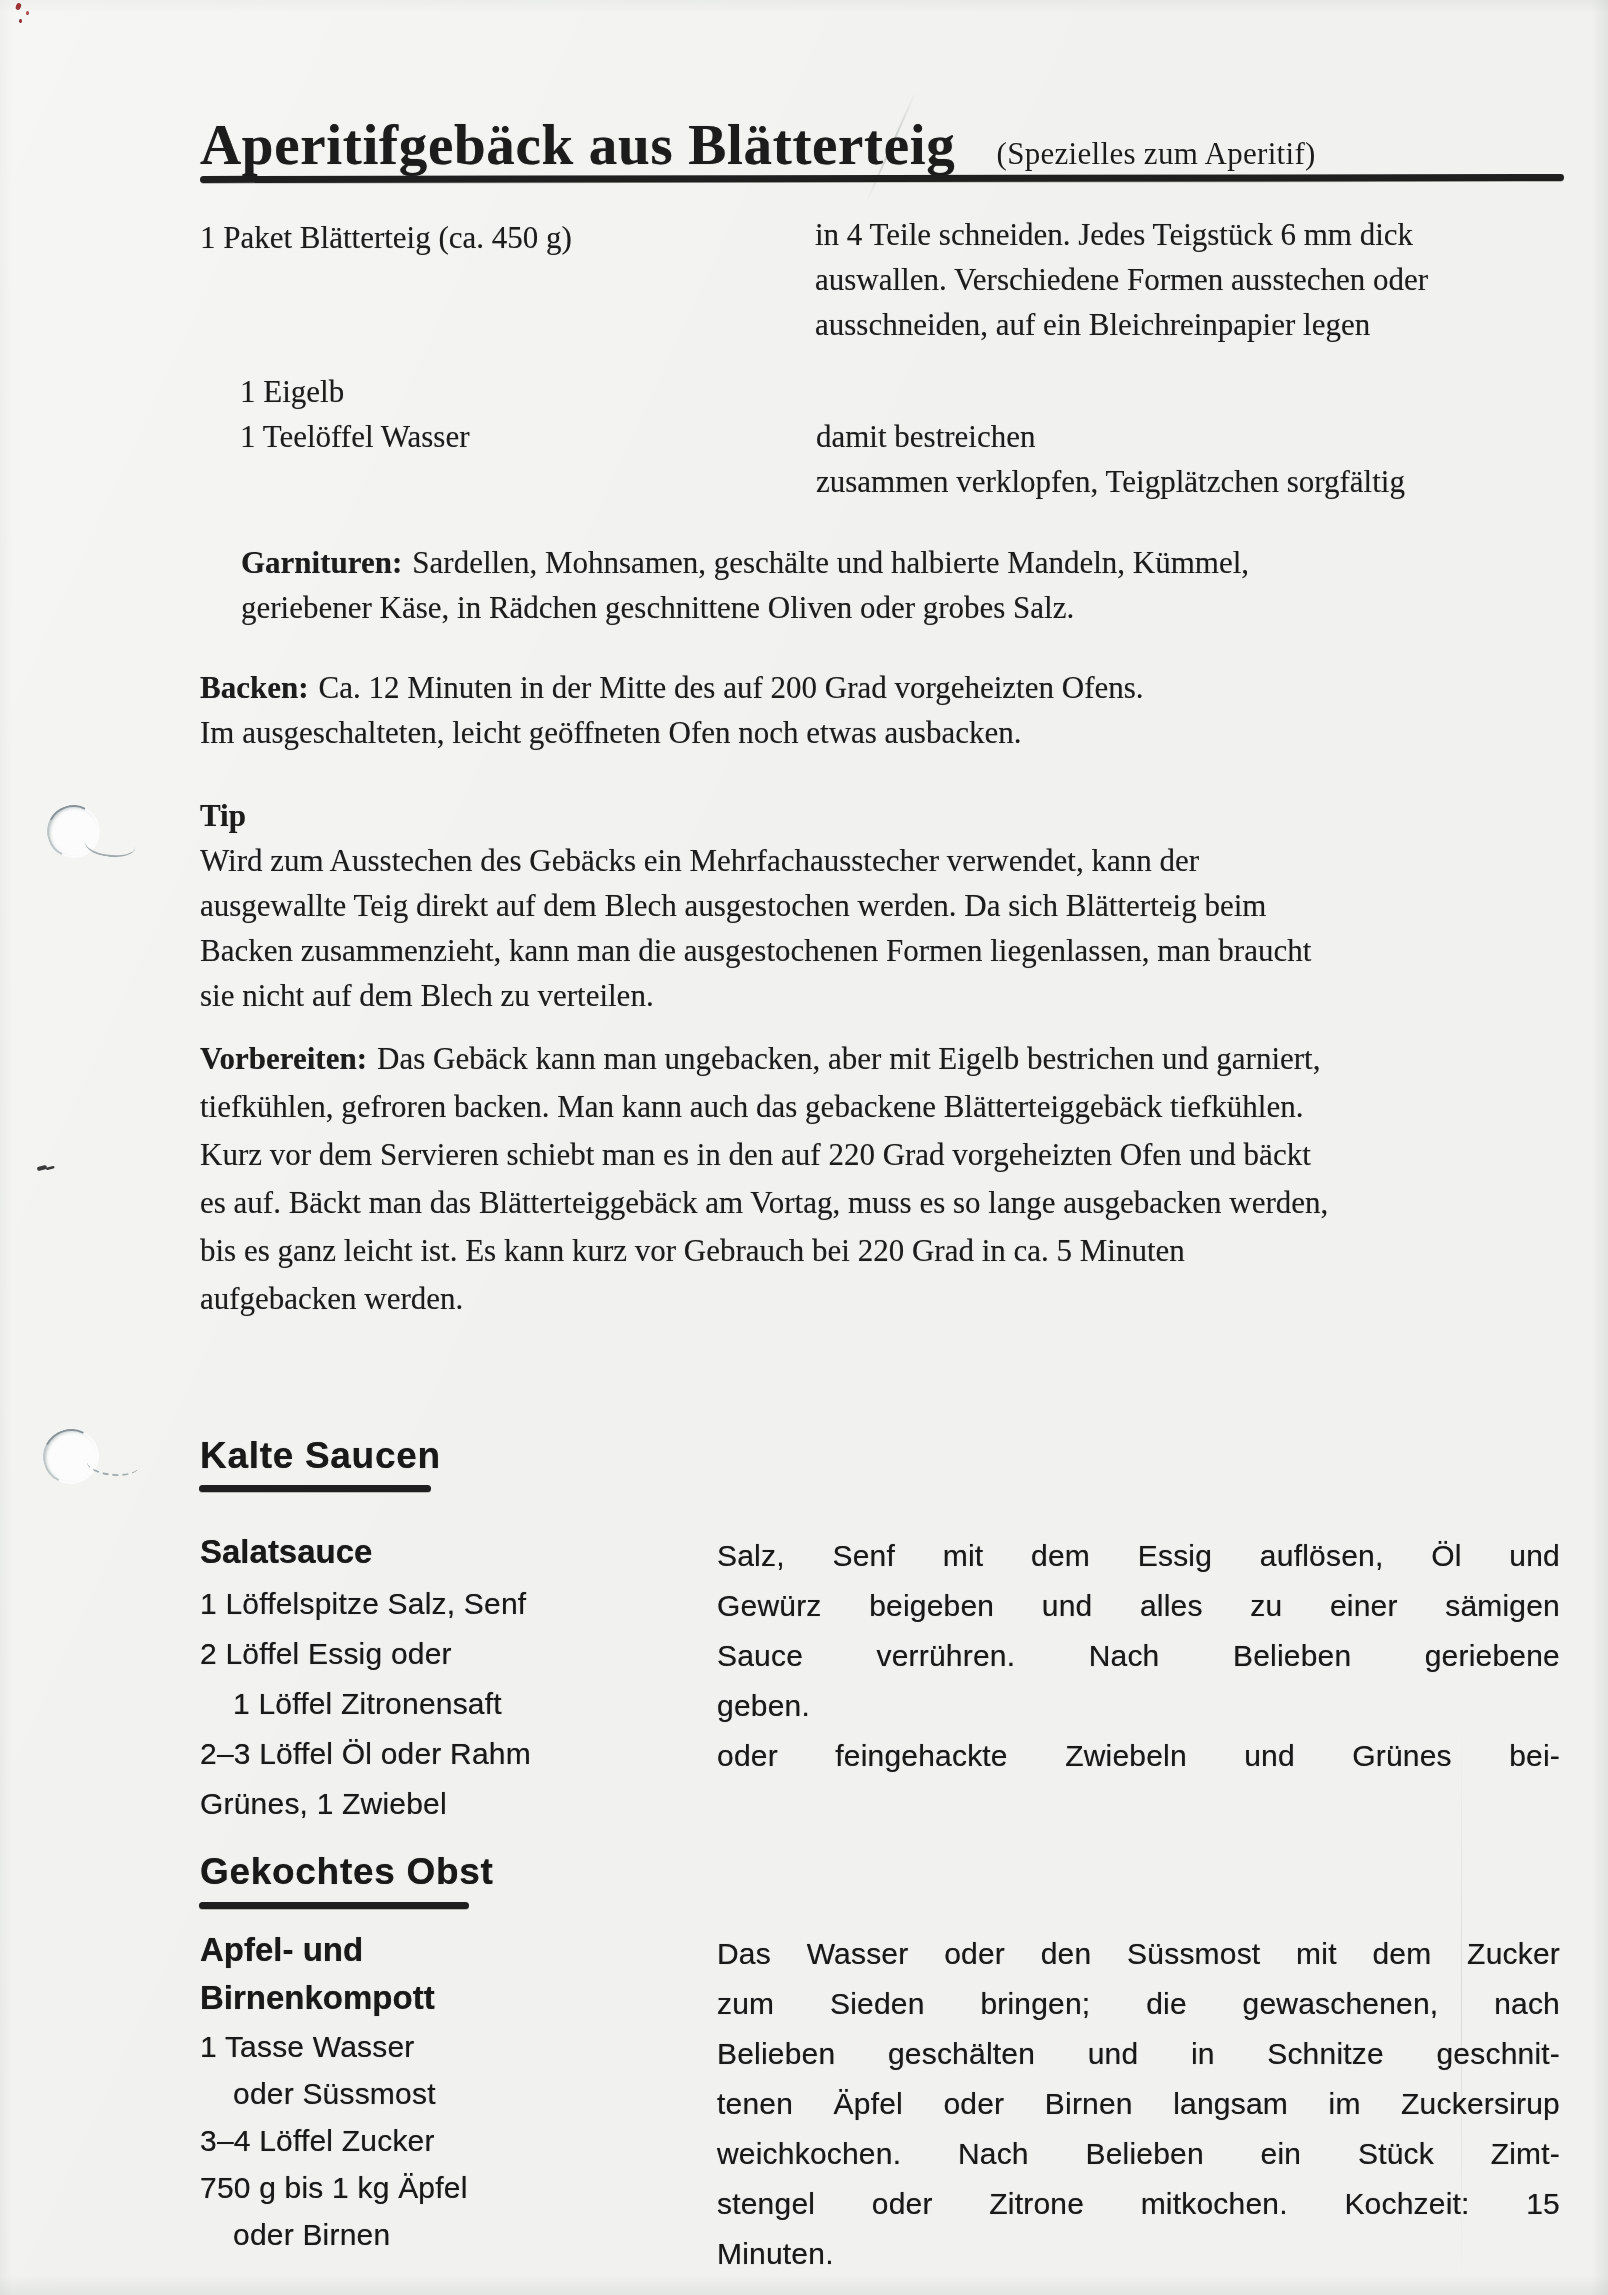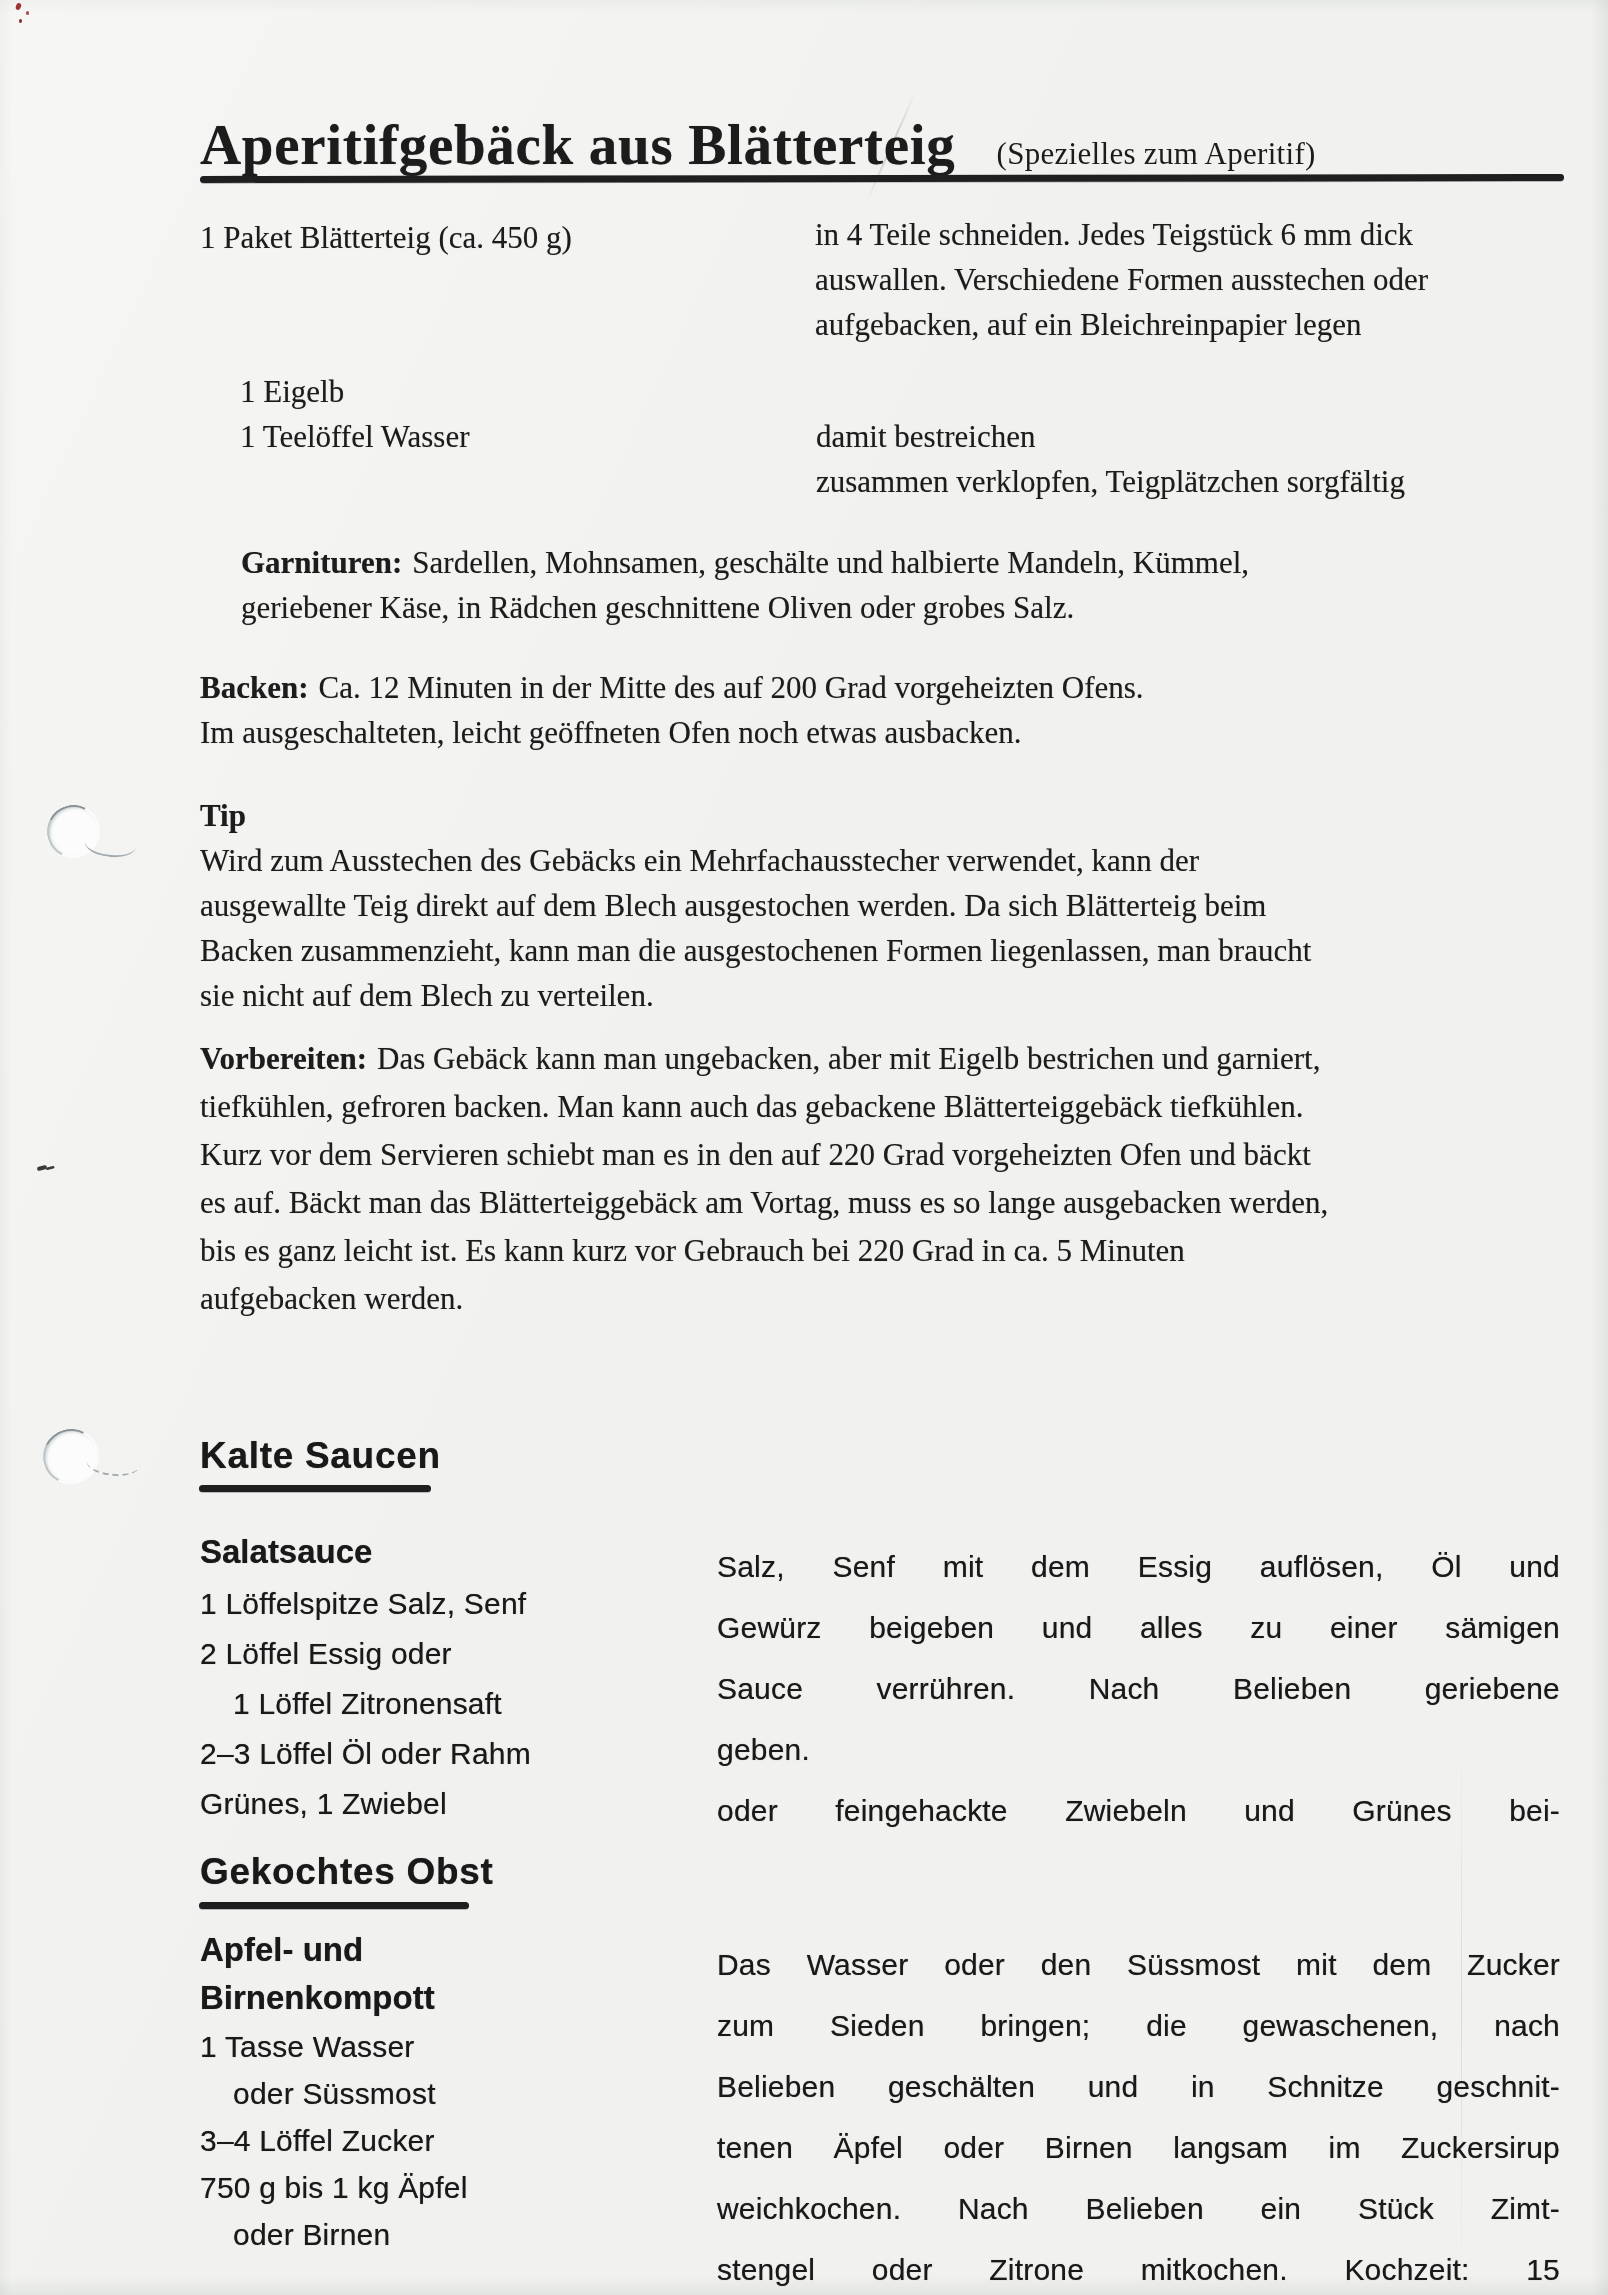--- a/index.html
+++ b/index.html
@@ -24,21 +24,21 @@
   .doc-subtitle { font-size:31px; font-weight:400; letter-spacing:0.3px; margin-left:41px; }
   .title-row { display:flex; align-items:baseline; }
   .rule { background:#1f1f1f; border-radius:4px; box-shadow:0 0.7px 0 rgba(60,60,60,.4); }
   .b { font-weight:700; }
   .label { font-weight:700; margin-right:10px; }
   .sans { font-family:"Liberation Sans", sans-serif; color:#191919; }
   .sans-heading { font-size:37px; font-weight:700; letter-spacing:0.7px; text-shadow:0 0 0.7px rgba(25,25,25,.7); }
   .sans-sub { font-size:33px; font-weight:700; line-height:48px; text-shadow:0 0 0.7px rgba(25,25,25,.7); }
   .sans-body { font-size:30px; line-height:50px; letter-spacing:0.2px; text-shadow:0 0 0.7px rgba(30,30,30,.65); }
   .ing .indent { padding-left:33px; }
-  .jl { text-align:justify; text-align-last:justify;margin-top:11px; }
+  .jl { text-align:justify; text-align-last:justify; }
   .jl-last { text-align-last:left; }
   
   .hole { border-radius:50%; background:#fbfcfb;
           border:2px solid transparent;
           border-top-color:rgba(115,128,135,.85);
           border-left-color:rgba(140,152,158,.55);
           transform:rotate(-18deg);
           box-shadow: inset 1.3px 2px 3.3px -1.3px rgba(130,142,148,.55); }
   .hole-tail { border-bottom:2px solid rgba(125,138,144,.7); border-radius:0 0 55% 45%; }
   .hole-tail.dotted { border-bottom-style:dashed; }
@@ -70,21 +70,21 @@
     <span class="doc-subtitle">(Spezielles zum Aperitif)</span>
   </div>
   <div class="abs rule" style="left:200px;top:175px;width:1364px;height:7.3px;transform:rotate(-0.08deg);"></div>
 
   <div class="abs serif" style="left:200px;top:215px;">
     <div class="line">1 Paket Blätterteig (ca. 450 g)</div>
   </div>
   <div class="abs serif" style="left:815px;top:212px;width:755px;">
     <div class="line">in 4 Teile schneiden. Jedes Teigstück 6 mm dick</div>
     <div class="line">auswallen. Verschiedene Formen ausstechen oder</div>
-    <div class="line">aufgebacken, auf ein Bleichreinpapier legen</div>
+    <div class="line">ausschneiden, auf ein Bleichreinpapier legen</div>
   </div>
 
   <div class="abs serif" style="left:200px;top:369px;margin-left:40px;">
     <div class="line">1 Eigelb</div>
     <div class="line">1 Teelöffel Wasser</div>
   </div>
   <div class="abs serif" style="left:816px;top:414px;width:755px;">
     <div class="line">damit bestreichen</div>
     <div class="line">zusammen verklopfen, Teigplätzchen sorgfältig</div>
   </div>

